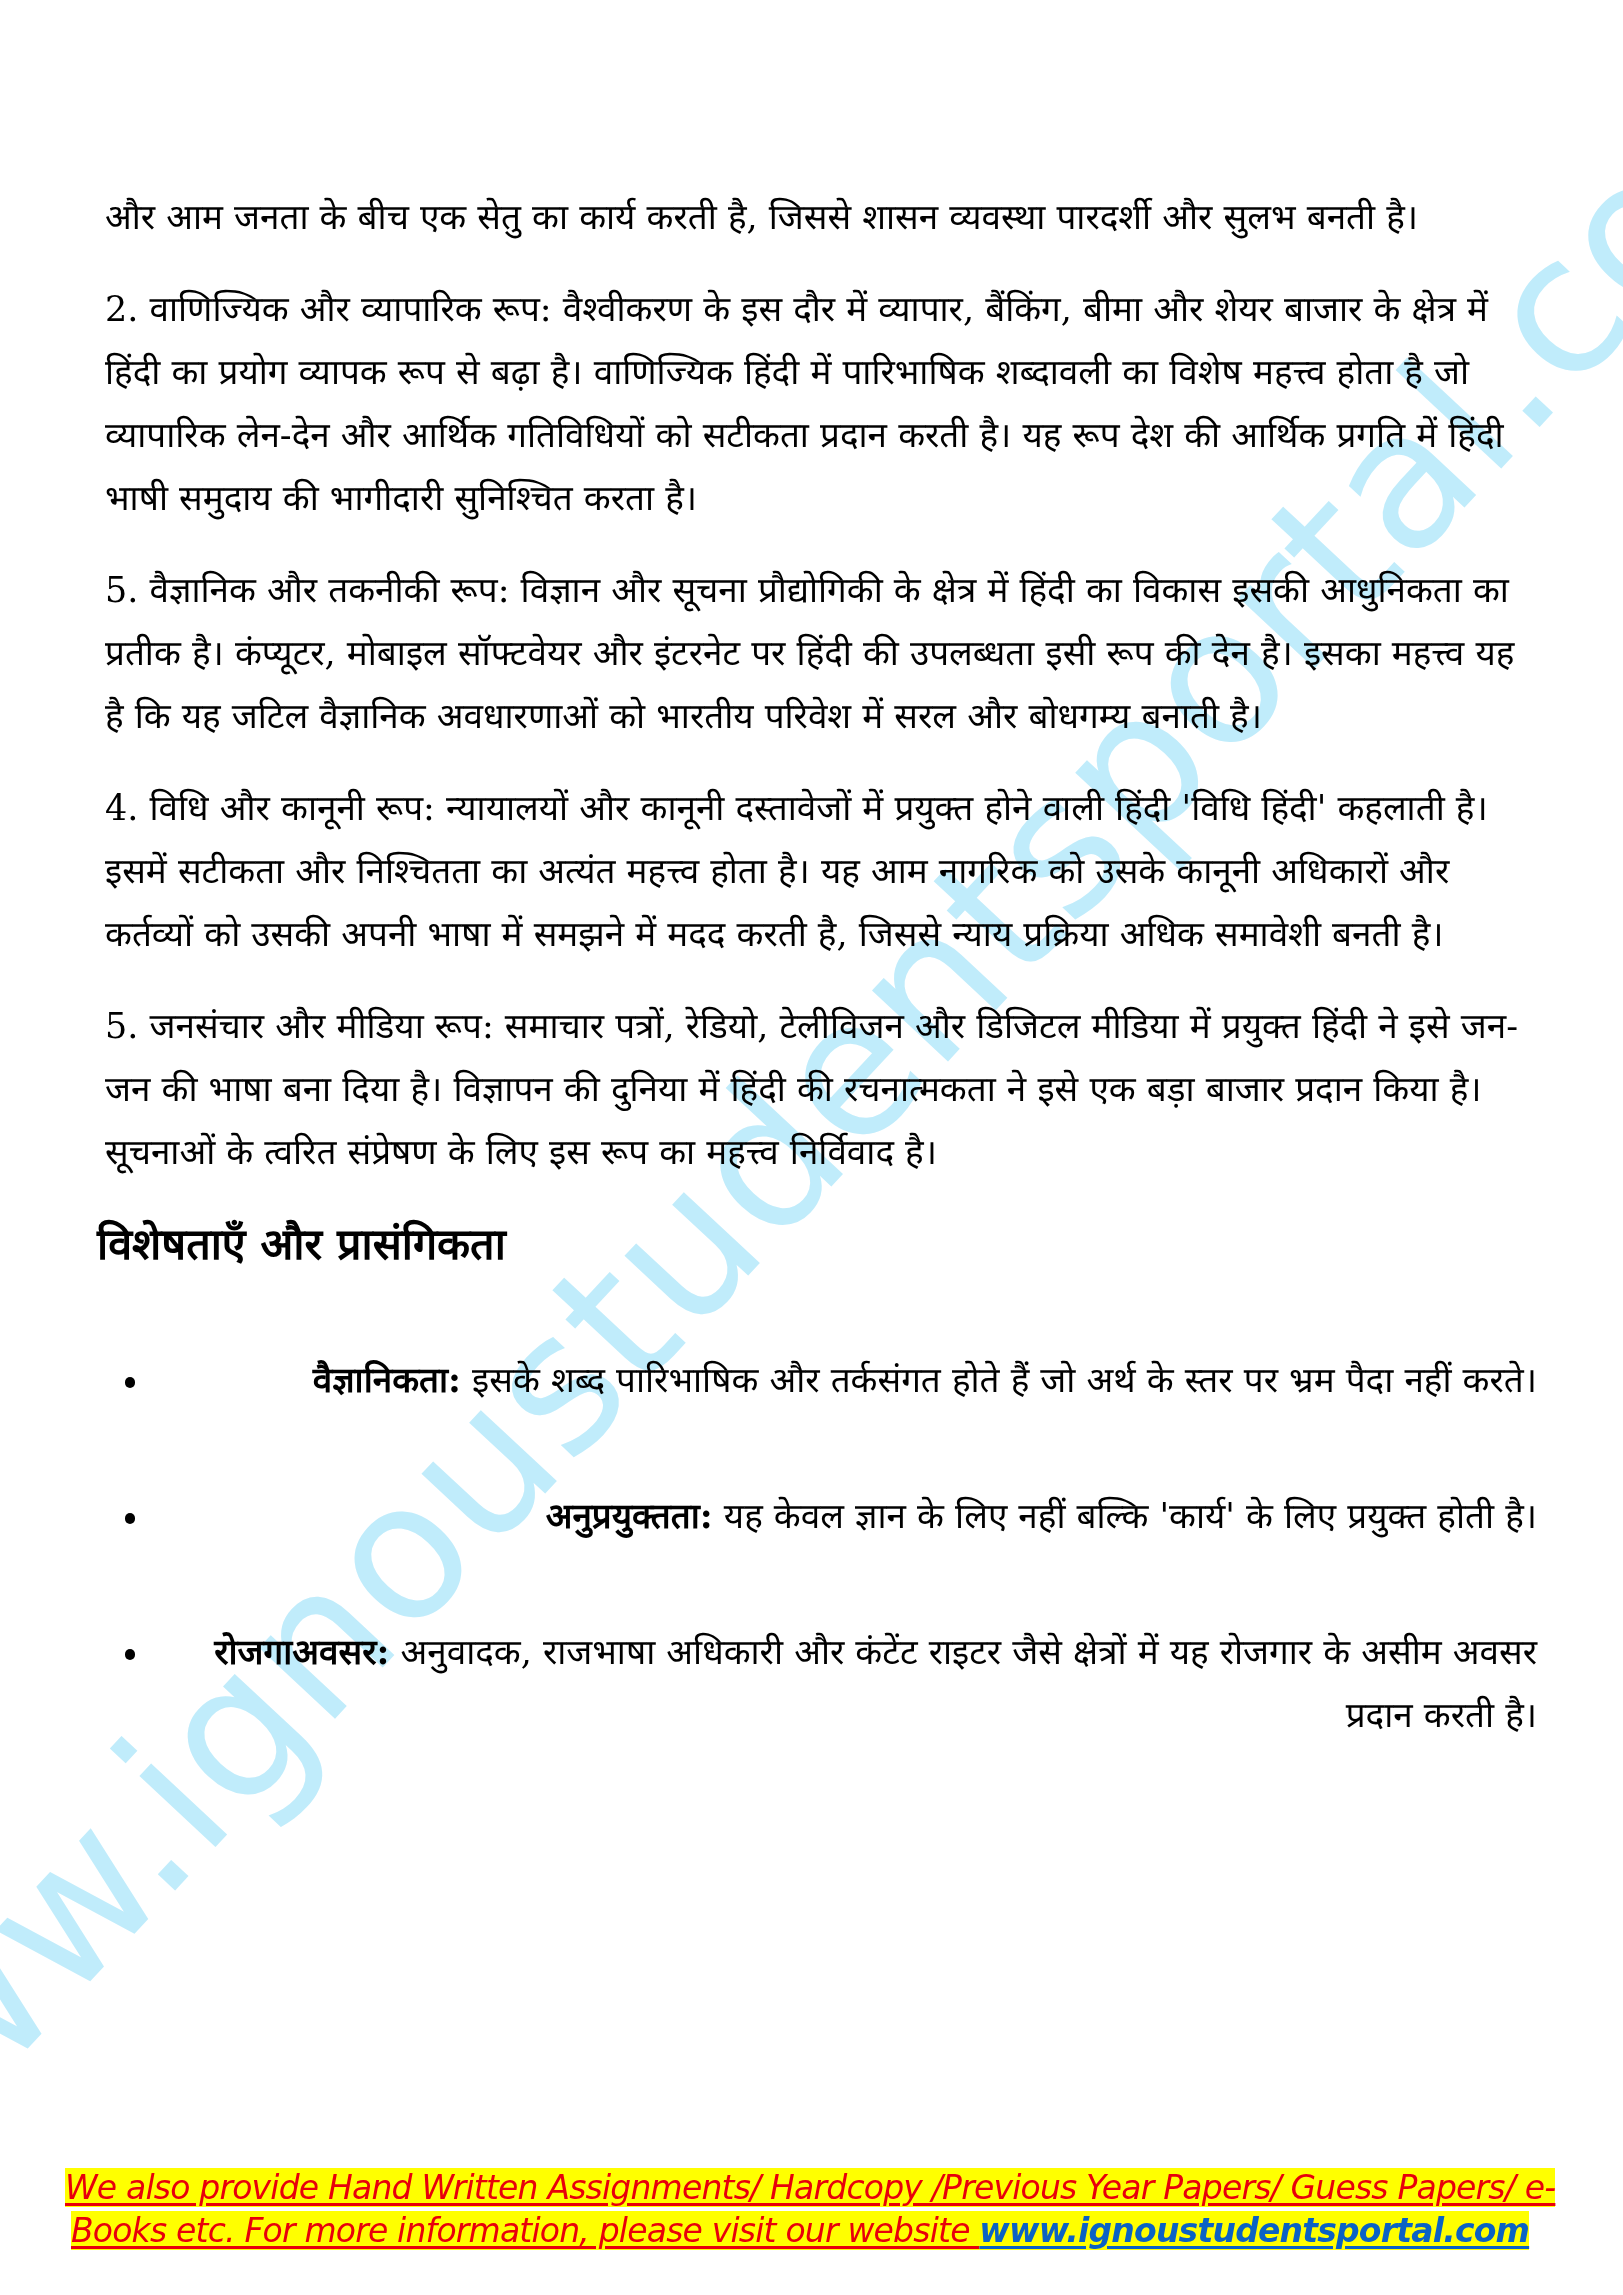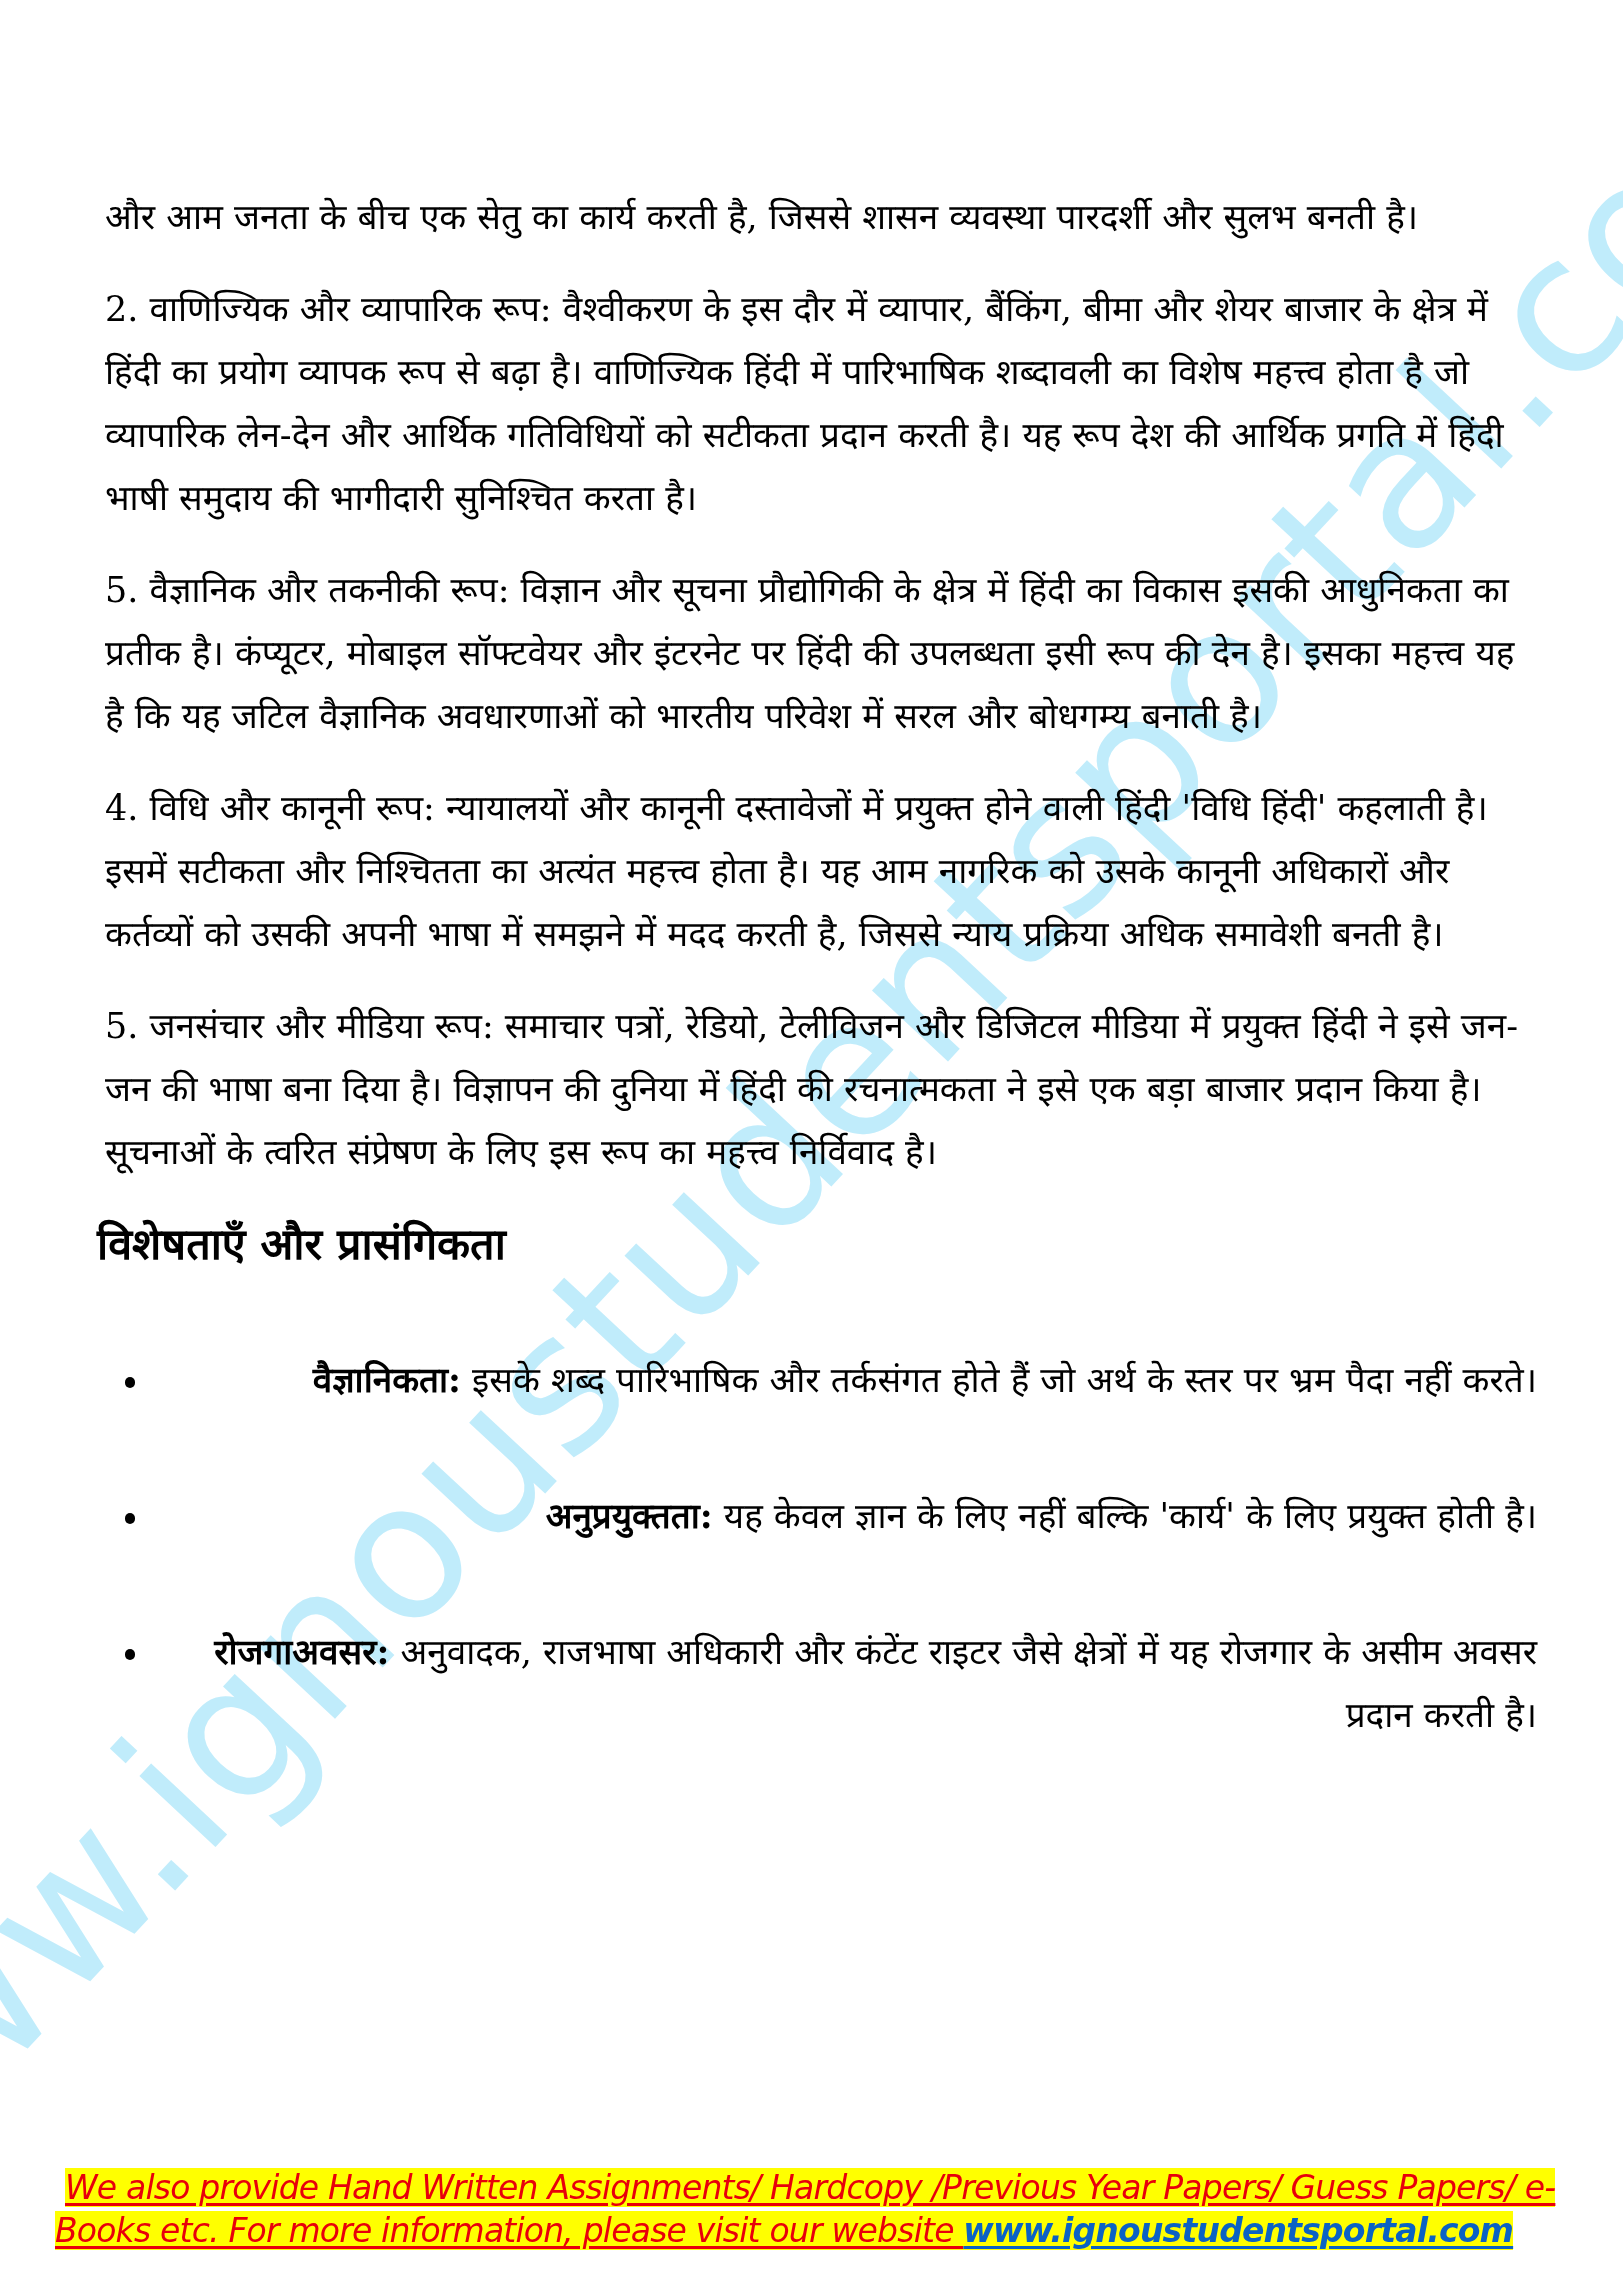--- a/index.html
+++ b/index.html
@@ -34,21 +34,21 @@
     position: absolute; left: 27.5px; top: 29px; width: 10.5px; height: 10.5px;
     background: #000; border-radius: 50%;
   }
   .footer {
     position: absolute; left: 0; top: 2166px; width: 1623px; z-index: 2;
     font-family: "DejaVu Sans", "Liberation Sans", sans-serif;
     font-style: italic; font-size: 33px; line-height: 43px;
   }
   .footer .line { display: block; white-space: nowrap; }
   .footer .line1 { margin-left: 65px; }
-  .footer .line2 { margin-left: 55px; }
+  .footer .line2 { margin-left: 71px; }
   .footer .hl { background: #ffff00; color: #e8000b; text-decoration: underline; text-decoration-thickness: 3.3px; text-underline-offset: 3.9px; letter-spacing: -0.8px; }
   .footer .link { color: #0b62c4; font-weight: bold; text-decoration-color: #0b62c4; }
 </style>
 </head>
 <body>
 
 <div class="page">
 
   <div class="watermark">www.ignoustudentsportal.com</div>
 

